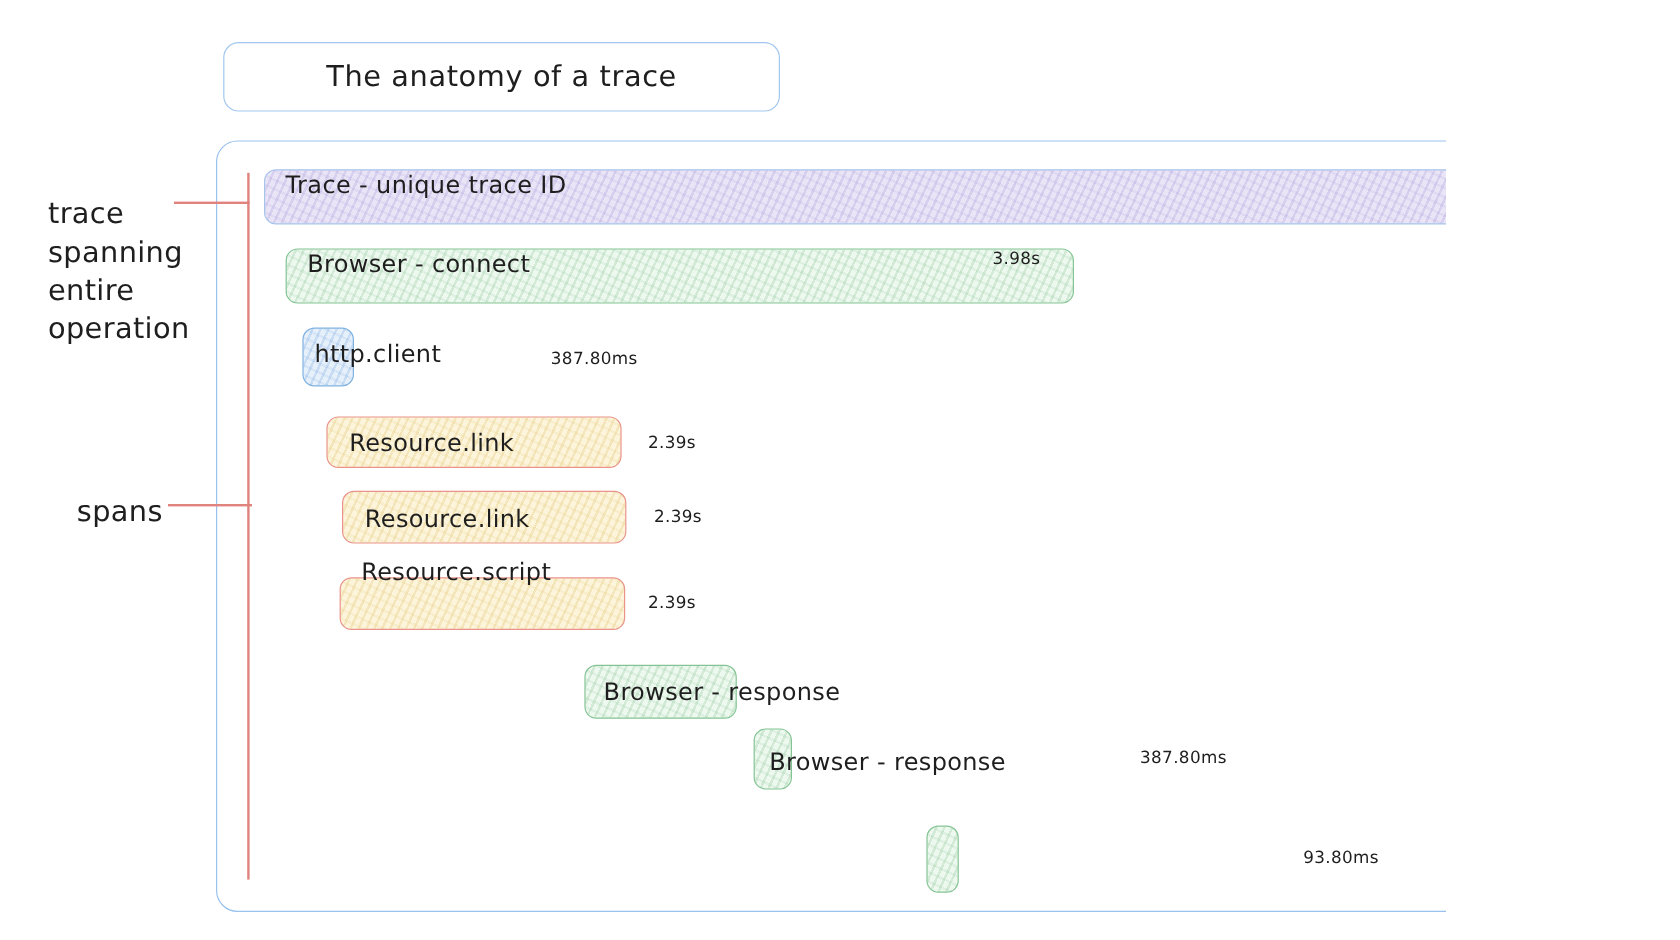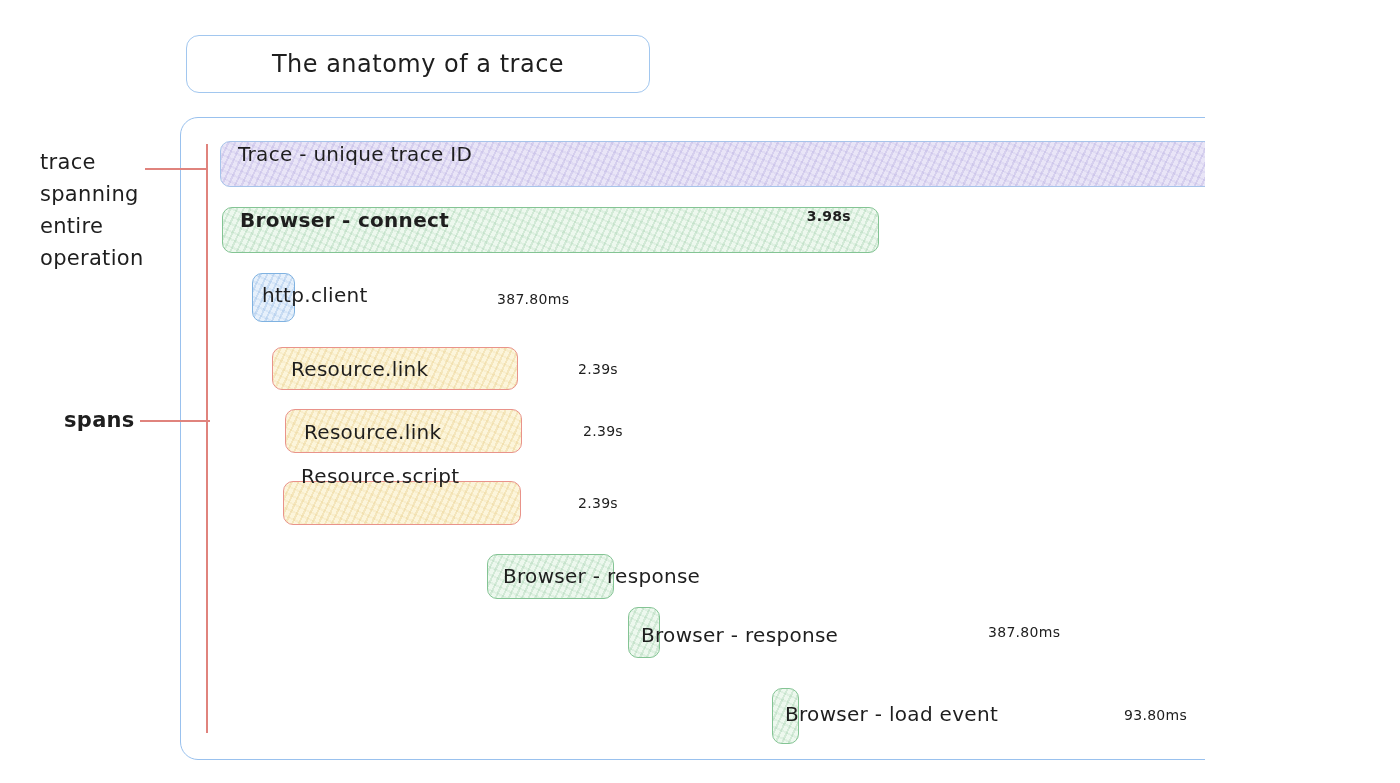--- a/index.html
+++ b/index.html
@@ -18,37 +18,37 @@
     display:flex;align-items:center;justify-content:center;
     font-size:24px;letter-spacing:.5px;
   }
   
   .outer{
     border:1.6px solid #99c1ee;border-radius:18px;
   }
   
   .red-line{position:absolute;background:#e0837d;}
   .note{
-    position:absolute;font-size:21px;line-height:32px;
-    white-space:pre-line;letter-spacing:.3px;
+    position:absolute;font-size:24px;line-height:32px;
+    white-space:pre-line;letter-spacing:.3px;margin-top:16px;
   }
   
   .bar{
     position:absolute;box-sizing:border-box;
     border:1.5px solid;border-radius:10px;
     display:flex;align-items:flex-start;
   }
   .bar-label{font-size:20px;letter-spacing:.3px;padding-left:17px;white-space:nowrap;}
   .bar-duration{position:absolute;right:27px;font-size:14px;letter-spacing:.3px;}
   .sbox{
     position:absolute;box-sizing:border-box;
     border:1.5px solid;border-radius:10px;
   }
   .row-label{position:absolute;font-size:20px;letter-spacing:.3px;white-space:nowrap;z-index:3;}
-  .row-duration{position:absolute;font-size:14px;letter-spacing:.3px;white-space:nowrap;z-index:3;margin-left:38px;}
+  .row-duration{position:absolute;font-size:14px;letter-spacing:.3px;white-space:nowrap;z-index:3;}
   
   .fill-purple{
     background-color:#e9e5f7;
     background-image:
       repeating-linear-gradient(115deg, rgba(140,125,205,0.20) 0 2px, transparent 2px 6px),
       repeating-linear-gradient(25deg,  rgba(140,125,205,0.10) 0 2px, transparent 2px 7px);
     border-color:#a7c4ea;
   }
   .fill-green{
     background-color:#edf8ee;
@@ -84,29 +84,29 @@
   <div class="box outer" style="left:180px;top:117px;width:1203px;height:643px;"></div>
 
   <div class="red-line" style="left:206px;top:144px;width:2px;height:589px;"></div>
 
   <div class="note" style="left:40px;top:146px;">trace
 spanning
 entire
 operation</div>
   <div class="red-line" style="left:145px;top:168px;width:63px;height:2px;"></div>
 
-  <div class="note" style="left:64px;top:404px;font-weight:bold;">spans</div>
+  <div class="note" style="left:64px;top:394px;">spans</div>
   <div class="red-line" style="left:140px;top:420px;width:70px;height:2px;"></div>
 
   <div class="bar fill-purple" style="left:220px;top:141px;width:1131px;height:46px;">
     <span class="bar-label">Trace - unique trace ID</span>
     <span class="bar-duration" style="font-size:10px;font-style:italic;">6.69s</span>
   </div>
 
-  <div class="bar fill-green" style="left:222px;top:207px;width:657px;height:46px;font-weight:bold;">
+  <div class="bar fill-green" style="left:238px;top:207px;width:657px;height:46px;">
     <span class="bar-label">Browser - connect</span>
     <span class="bar-duration">3.98s</span>
   </div>
 
   <div class="sbox fill-blue" style="left:252px;top:273px;width:43px;height:49px;"></div>
   <div class="row-label" style="left:262px;top:283px;">http.client</div>
   <div class="row-duration" style="left:459px;top:291px;">387.80ms</div>
 
   <div class="sbox fill-yellow" style="left:272px;top:347px;width:246px;height:43px;"></div>
   <div class="row-label" style="left:291px;top:357px;">Resource.link</div>
@@ -121,16 +121,15 @@
   <div class="row-duration" style="left:540px;top:495px;">2.39s</div>
 
   <div class="sbox fill-green" style="left:487px;top:554px;width:127px;height:45px;"></div>
   <div class="row-label" style="left:503px;top:564px;">Browser - response</div>
 
   <div class="sbox fill-green" style="left:628px;top:607px;width:32px;height:51px;"></div>
   <div class="row-label" style="left:641px;top:623px;">Browser - response</div>
   <div class="row-duration" style="left:950px;top:624px;">387.80ms</div>
 
   <div class="sbox fill-green" style="left:772px;top:688px;width:27px;height:56px;"></div>
-  <div class="row-label" style="left:785px;top:702px;">Browser - load event</div>
   <div class="row-duration" style="left:1086px;top:707px;">93.80ms</div>
 
 </div>
 
 </body></html>

